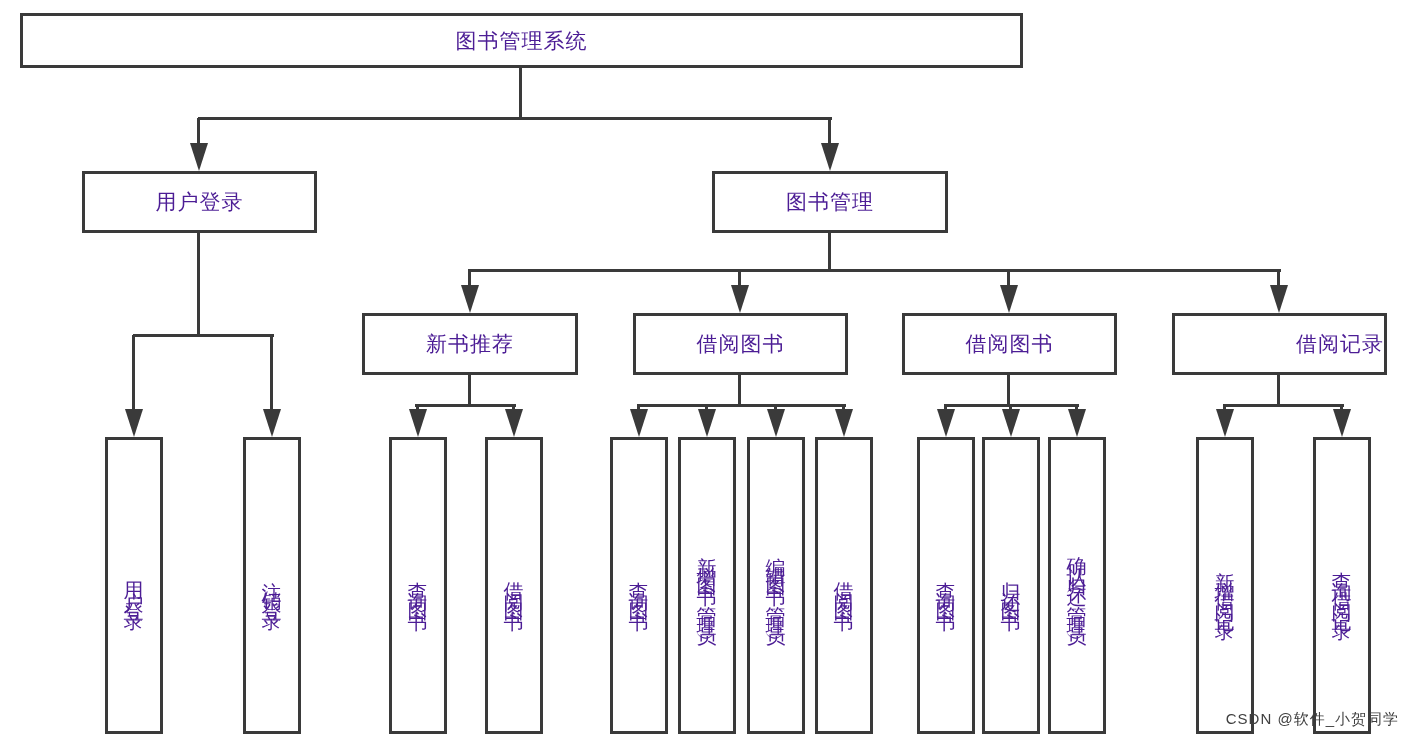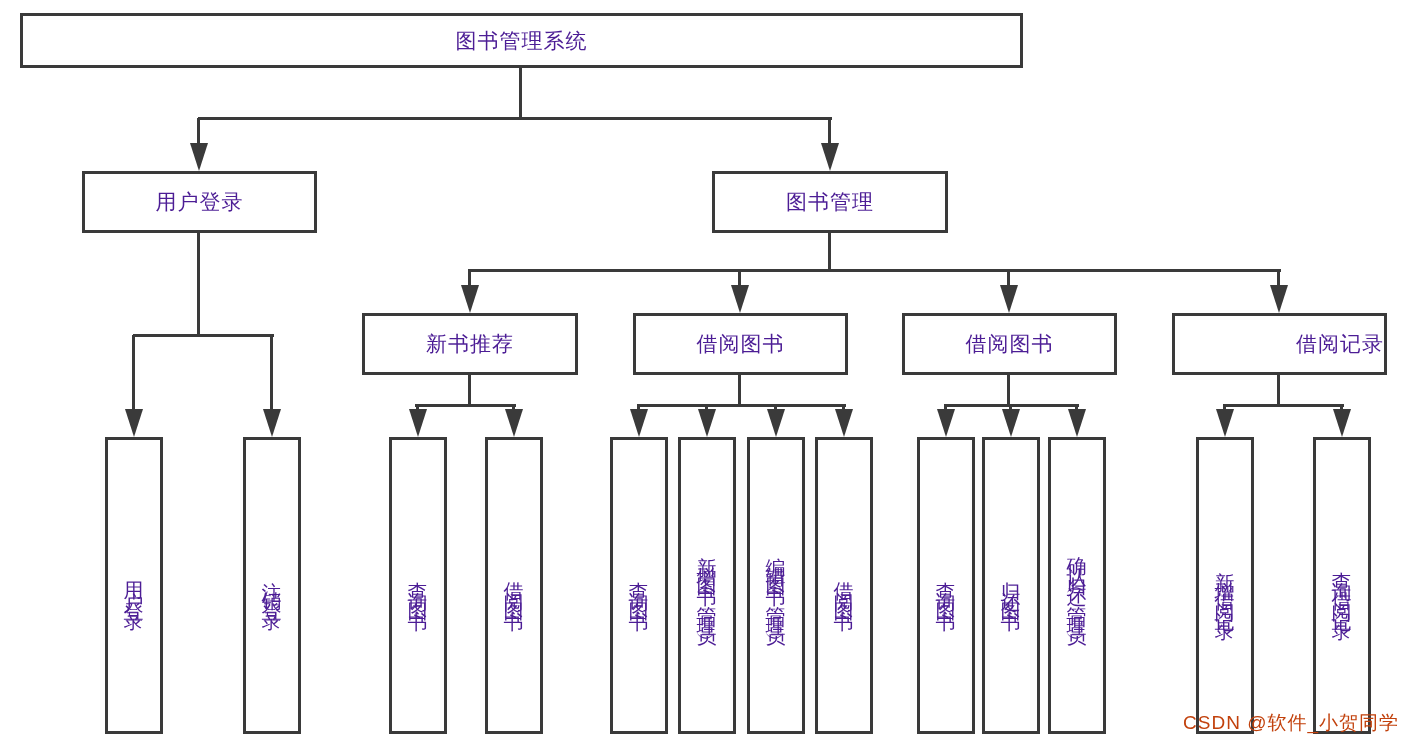--- a/index.html
+++ b/index.html
@@ -54,22 +54,22 @@
   #l-1{left:105px;}  #l-2{left:243px;}
   #l-3{left:389px;}  #l-4{left:485px;}
   #l-5{left:610px;}  #l-6{left:678px;}
   #l-7{left:747px;}  #l-8{left:815px;}
   #l-9{left:917px;}  #l-10{left:982px;}
   #l-11{left:1048px;}
   #l-12{left:1196px;} #l-13{left:1313px;}
   .watermark{
     position:absolute;
     right:6px;top:710px;
-    font-size:19px;
-    color:#c2410c;
+    font-size:15px;
+    color:#404040;
     letter-spacing:1px;
     z-index:5;
     white-space:nowrap;
   }
 </style>
 </head>
 <body>
 
 <div class="stage">
 

